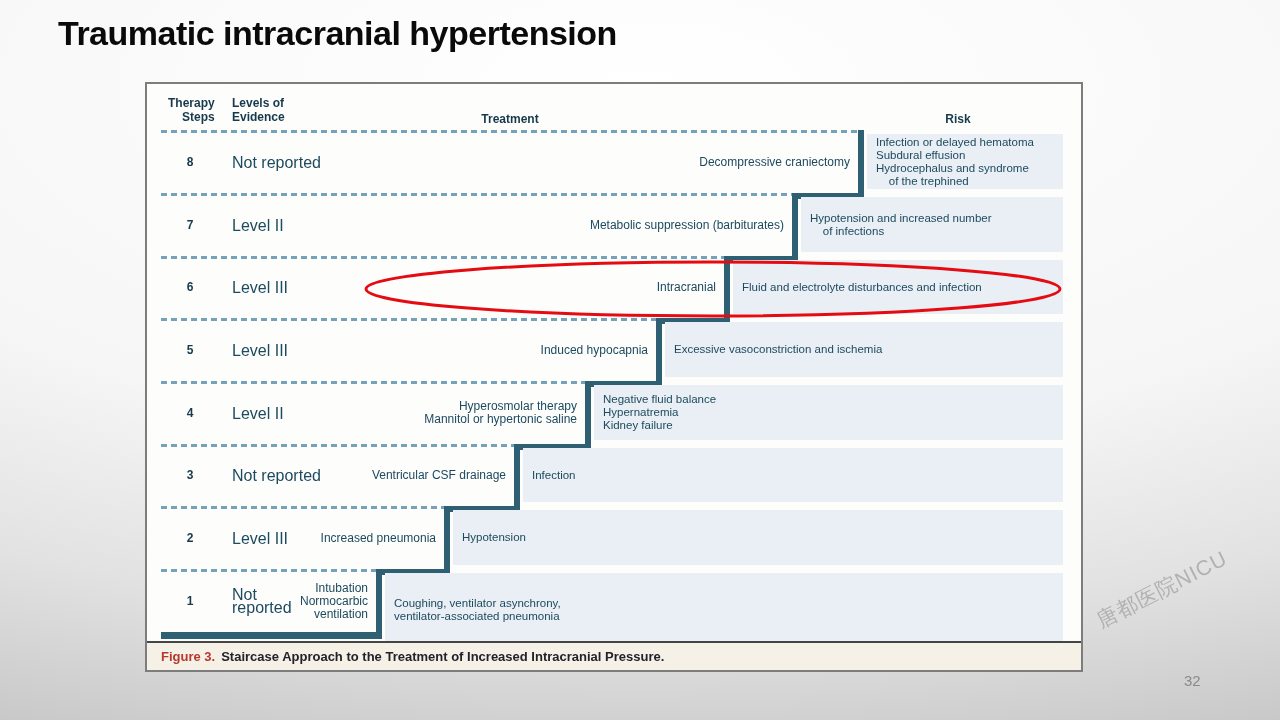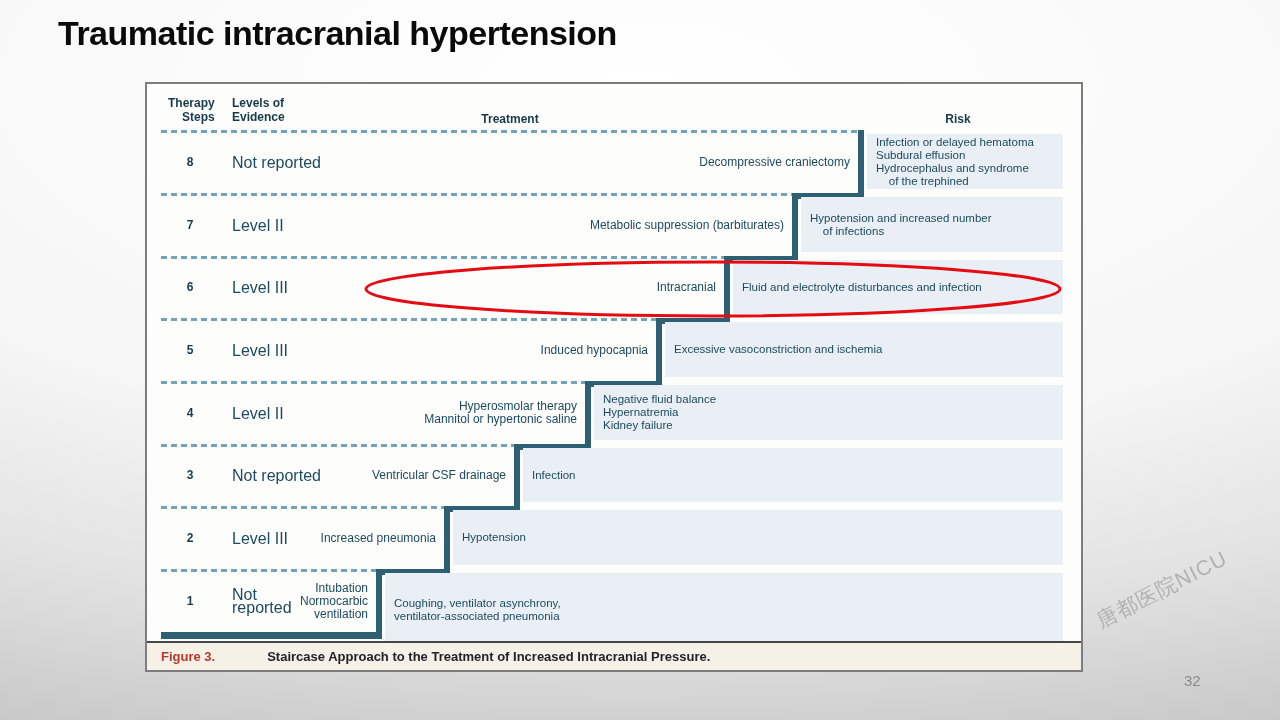--- a/index.html
+++ b/index.html
@@ -17,21 +17,21 @@
   }
   
   .panel{
     position:absolute;left:145px;top:82px;width:938px;height:590px;
     background:#fdfdfc;border:2px solid #7d7d7d;box-sizing:border-box;
   }
   .caption-strip{
     position:absolute;left:147px;top:641px;width:934px;height:29px;
     box-sizing:border-box;border-top:2px solid #454545;
     background:#f5f1e7;display:flex;align-items:center;padding-left:14px;
-    font-size:13px;font-weight:bold;color:#23222b;white-space:pre;gap:46px;
+    font-size:13px;font-weight:bold;color:#23222b;white-space:pre;
   }
   .caption-strip .fig-label{color:var(--caption-red,#b6382e);margin-right:6px;}
   
   .fig-layer{position:absolute;left:0;top:0;width:1280px;height:720px;pointer-events:none;}
   .col-header{
     position:absolute;font-size:12px;font-weight:bold;color:#16394b;
     white-space:pre;line-height:14px;
   }
   .dash-line{position:absolute;height:3px;
     background:repeating-linear-gradient(90deg,var(--dash,#74a2b8) 0 6px,transparent 6px 10px);}

